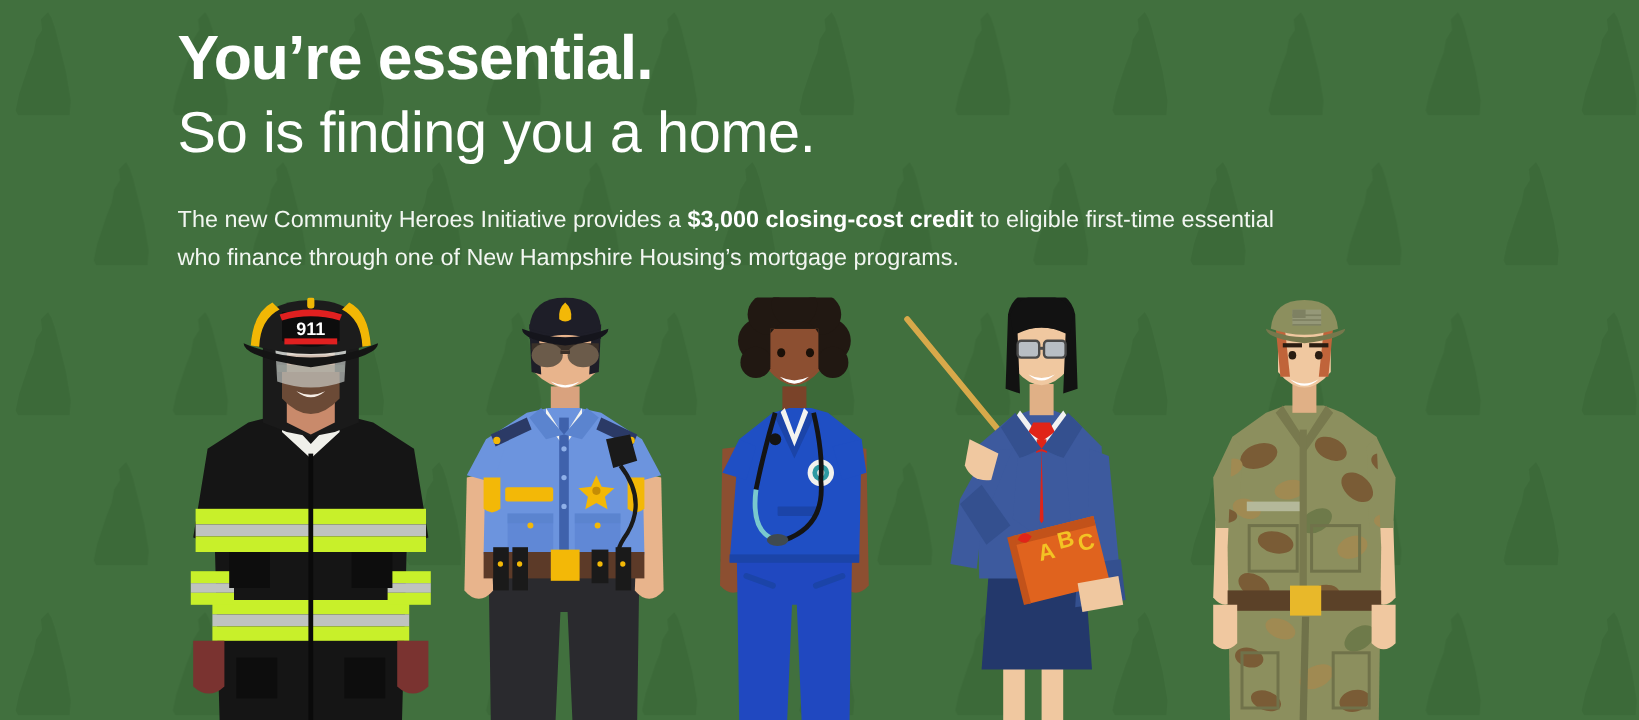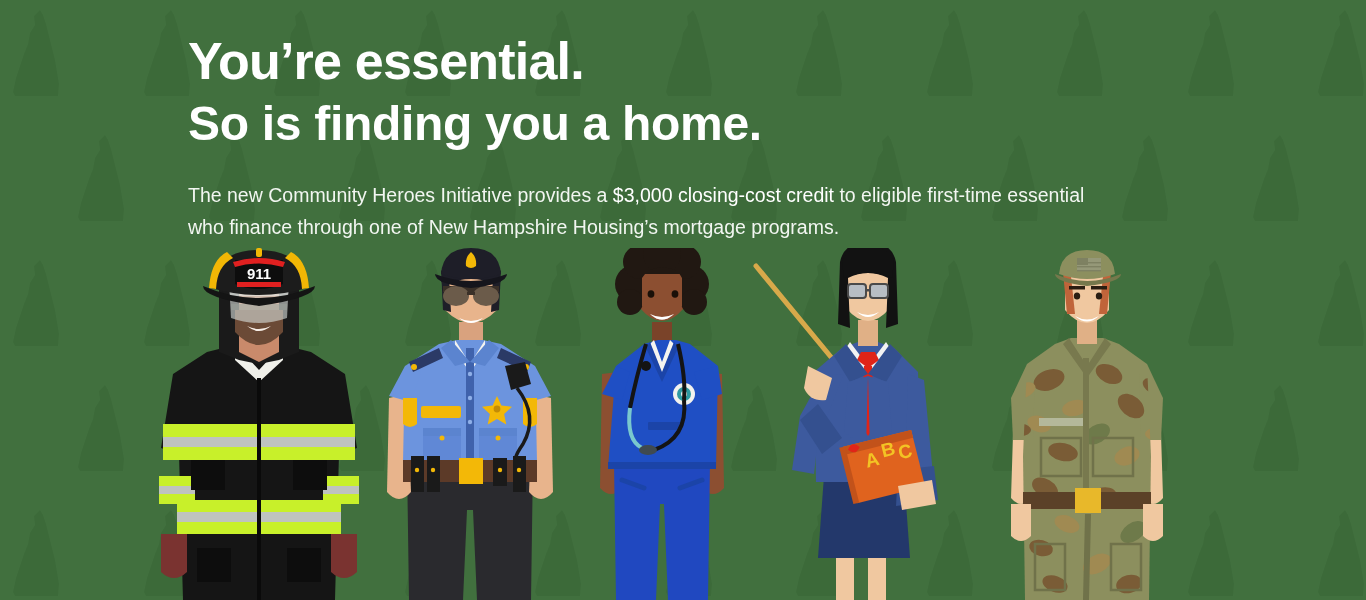--- a/index.html
+++ b/index.html
@@ -16,37 +16,36 @@
     width:1366px; height:600px;
     background:#41703E;
     overflow:hidden;
   }
 
   
   #bg-pattern { position:absolute; inset:0; width:100%; height:100%; }
 
   
   #text-block {
-    position:absolute; left:148px; top:34px; width:960px;
+    position:absolute; left:148px; top:22px; width:960px;
     z-index:5;
-    margin-left:40px;
   }
   #headline-1 {
     font-size:52px; font-weight:700; color:#ffffff;
     letter-spacing:-0.8px; line-height:1.05;
   }
   #headline-2 {
-    font-size:48px; font-weight:700; color:#ffffff;
+    font-size:48px; font-weight:400; color:#ffffff;
     letter-spacing:-0.3px; line-height:1.12; margin-top:8px;
   }
   #subcopy {
     margin-top:30px; font-size:19.5px; color:#f2f6f1;
     line-height:1.62; max-width:935px; font-weight:400;
   }
-  #subcopy b { font-weight:400; color:#ffffff; }
+  #subcopy b { font-weight:700; color:#ffffff; }
 
   
   #figures { position:absolute; left:0; top:248px; width:1366px; height:352px; z-index:4;text-align:right; }
   .figure { position:absolute; bottom:0; }
   #fig-firefighter { left:143px; }
   #fig-police      { left:381px; }
   #fig-nurse       { left:592px; }
   #fig-teacher     { left:748px; }
   #fig-soldier     { left:1005px; }
 </style>

